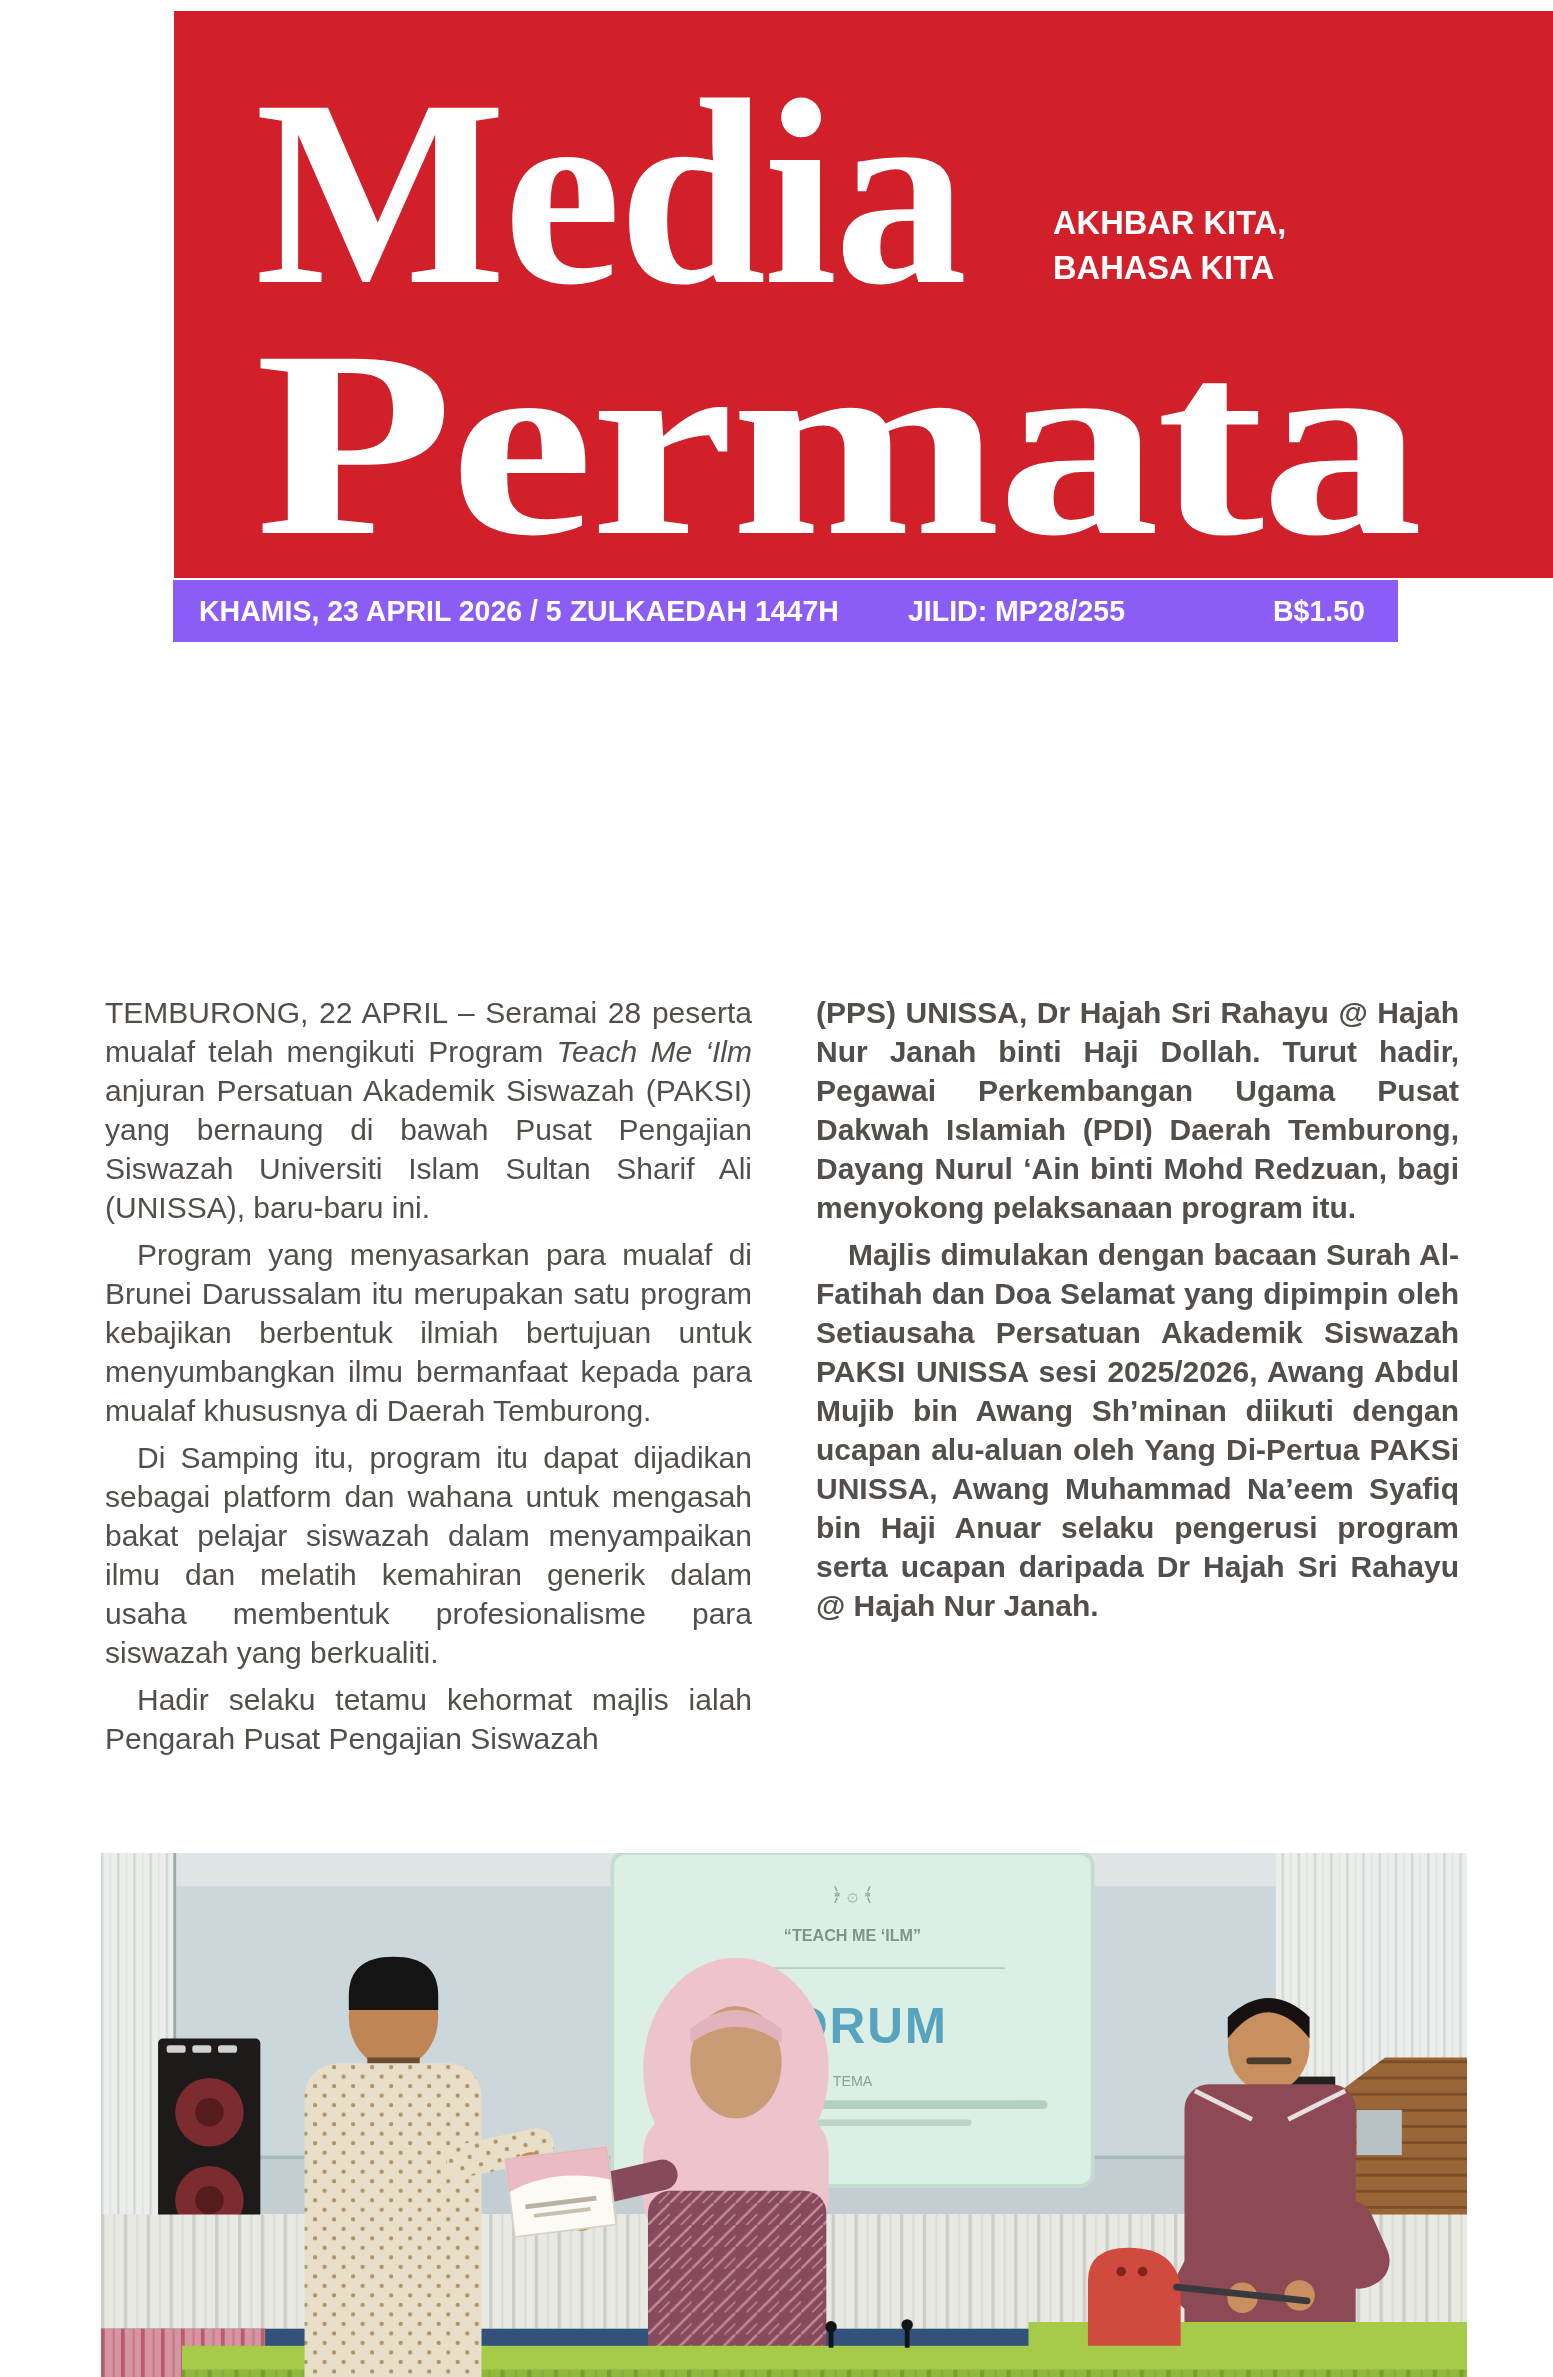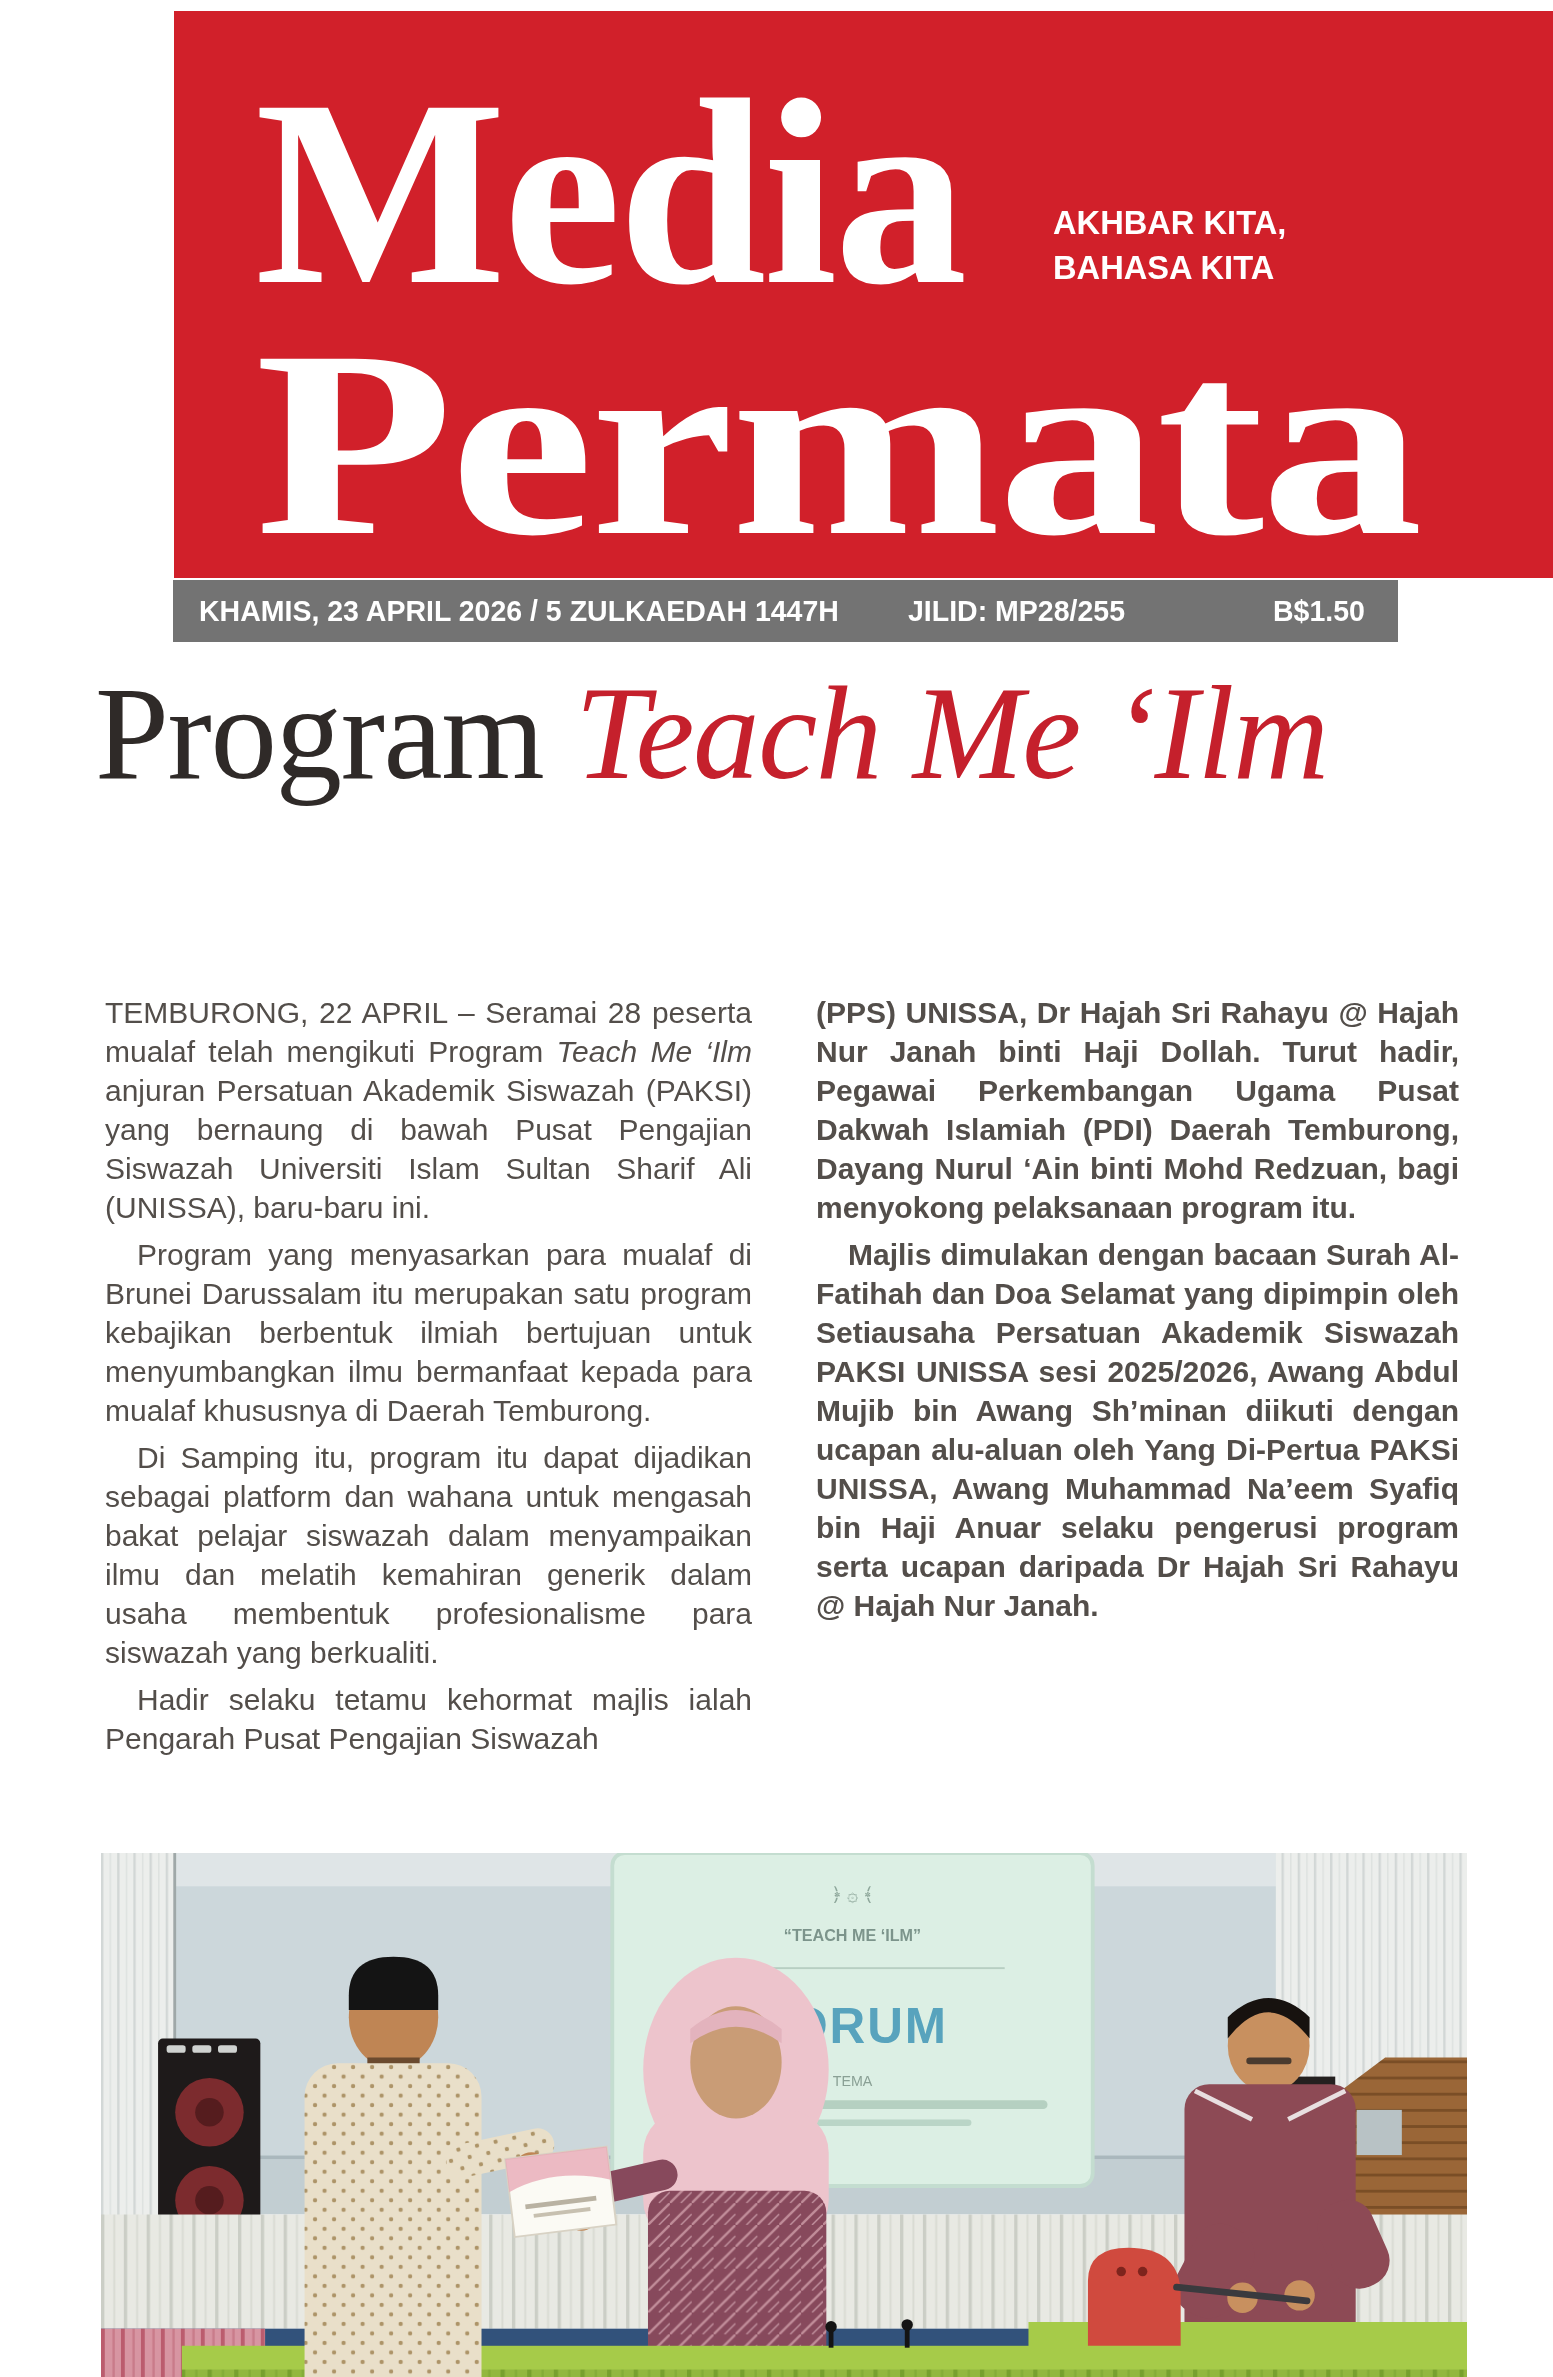--- a/index.html
+++ b/index.html
@@ -9,21 +9,21 @@
   
   .masthead{position:absolute;left:174px;top:10.5px;width:1413px;height:567px;background:#d1202a;}
   .mast-line{position:absolute;left:81px;color:#ffffff;font-family:"Liberation Serif",serif;
              font-weight:600;line-height:1;letter-spacing:-2.9px;white-space:nowrap;}
   .mast-line1{top:49px;font-size:266px;}
   .mast-line2{top:300px;font-size:266px;transform:scaleX(1.22);transform-origin:left top;}
   .tagline{position:absolute;left:879px;top:189px;color:#ffffff;font-weight:bold;
            font-size:34px;line-height:45px;letter-spacing:0px;transform:scaleX(0.96);transform-origin:left top;}
 
   
-  .datebar{position:absolute;left:173px;top:580px;width:1225px;height:62px;background:#737373;}
+  .datebar{position:absolute;left:173px;top:580px;width:1225px;height:62px;background:#8b5cf6;}
   .datebar span{position:absolute;top:50%;transform:translateY(-50%) scaleX(0.95);transform-origin:left center;
                 color:#ffffff;font-weight:bold;font-size:30px;white-space:nowrap;}
   .db-date{left:26px;}
   .db-issue{left:735px;}
   .db-price{right:28.5px;transform-origin:right center;}
 
   
   .headline{position:absolute;left:95px;top:669px;width:1379px;
             font-family:"Liberation Serif",serif;font-size:133px;line-height:129px;
             color:#2f2a28;letter-spacing:-1.4px;}
@@ -56,21 +56,20 @@
     </div>
   </div>
 
   <div class="datebar">
     <span class="db-date">KHAMIS, 23 APRIL 2026 / 5 ZULKAEDAH 1447H</span>
     <span class="db-issue">JILID: MP28/255</span>
     <span class="db-price">B$1.50</span>
   </div>
 
   <div class="headline">
-    <div><span>Program </span><span class="red-it">Teach Me ‘Ilm</span></div>
   </div>
 
   <div class="col col-left">
       <p class="para"><span>TEMBURONG, 22 APRIL – Seramai 28 peserta mualaf telah mengikuti Program </span><span class="it">Teach Me ‘Ilm</span><span> anjuran Persatuan Akademik Siswazah (PAKSI) yang bernaung di bawah Pusat Pengajian Siswazah Universiti Islam Sultan Sharif Ali (UNISSA), baru-baru ini.</span></p>
       <p class="para indent"><span>Program yang menyasarkan para mualaf di Brunei Darussalam itu merupakan satu program kebajikan berbentuk ilmiah bertujuan untuk menyumbangkan ilmu bermanfaat kepada para mualaf khususnya di Daerah Temburong.</span></p>
       <p class="para indent"><span>Di Samping itu, program itu dapat dijadikan sebagai platform dan wahana untuk mengasah bakat pelajar siswazah dalam menyampaikan ilmu dan melatih kemahiran generik dalam usaha membentuk profesionalisme para siswazah yang berkualiti.</span></p>
       <p class="para indent"><span>Hadir selaku tetamu kehormat majlis ialah Pengarah Pusat Pengajian Siswazah</span></p>
     </div>
   <div class="col col-right">
       <p class="para"><span>(PPS) UNISSA, Dr Hajah Sri Rahayu @ Hajah Nur Janah binti Haji Dollah. Turut hadir, Pegawai Perkembangan Ugama Pusat Dakwah Islamiah (PDI) Daerah Temburong, Dayang Nurul ‘Ain binti Mohd Redzuan, bagi menyokong pelaksanaan program itu.</span></p>

